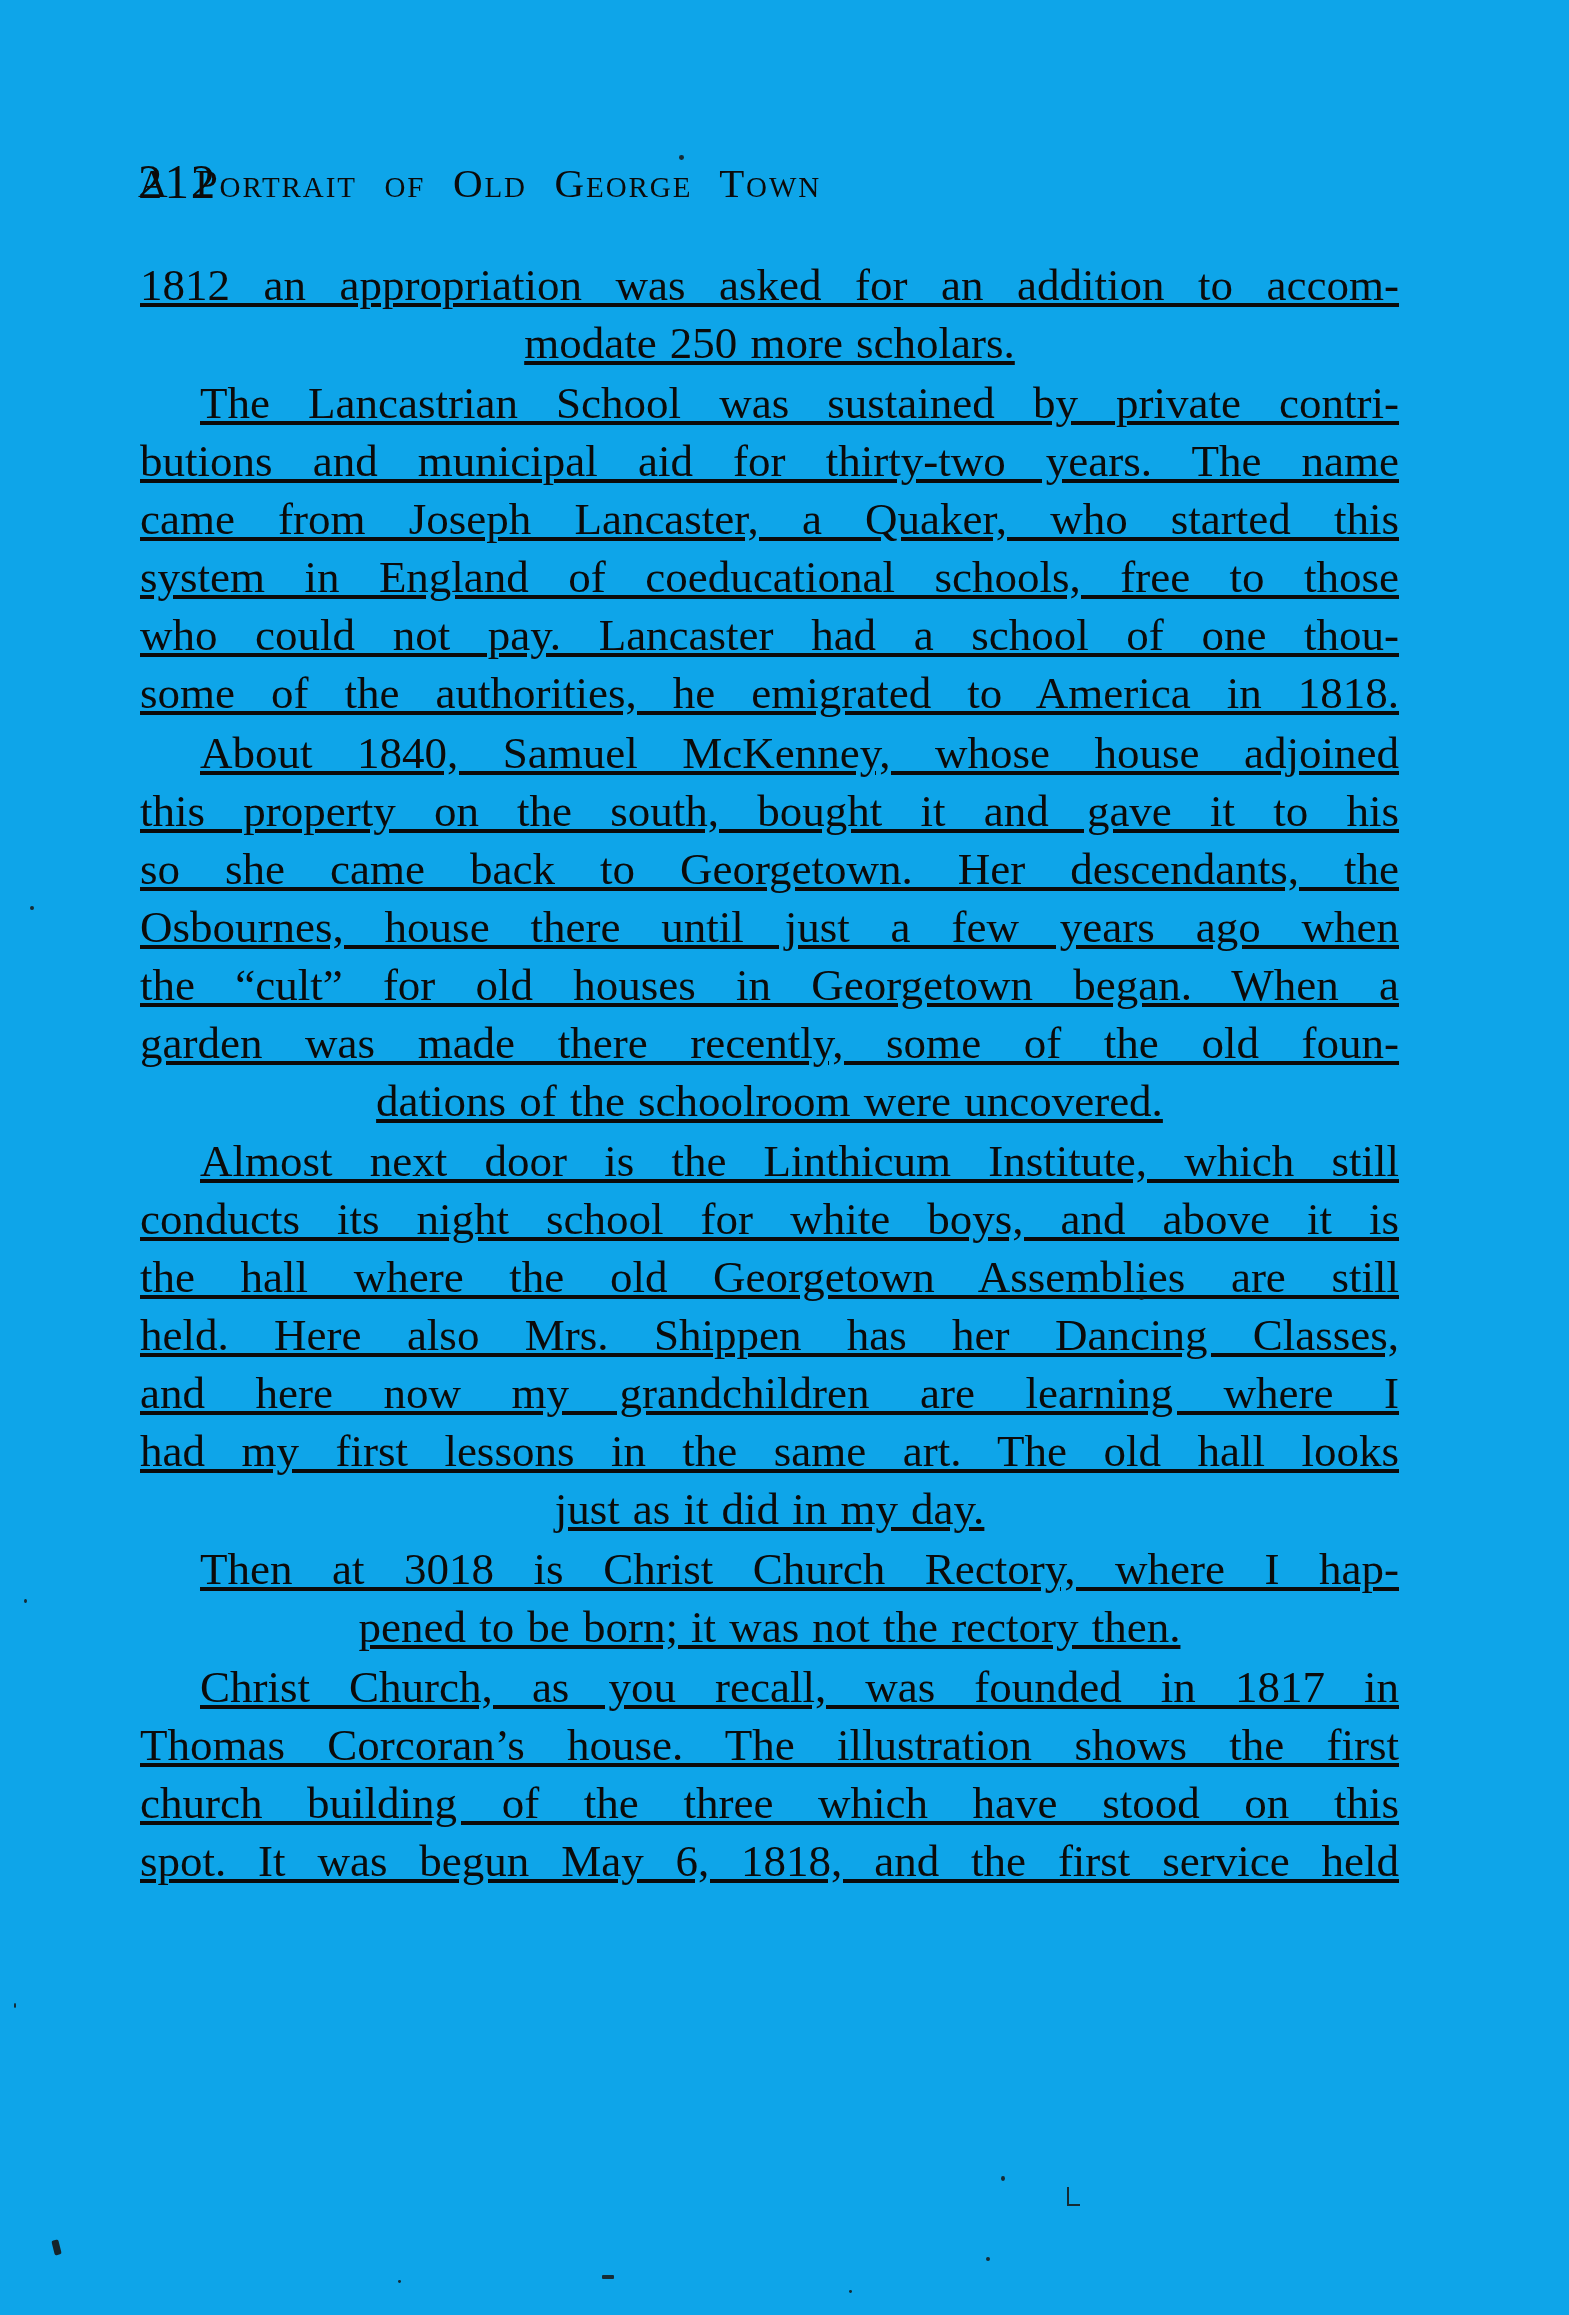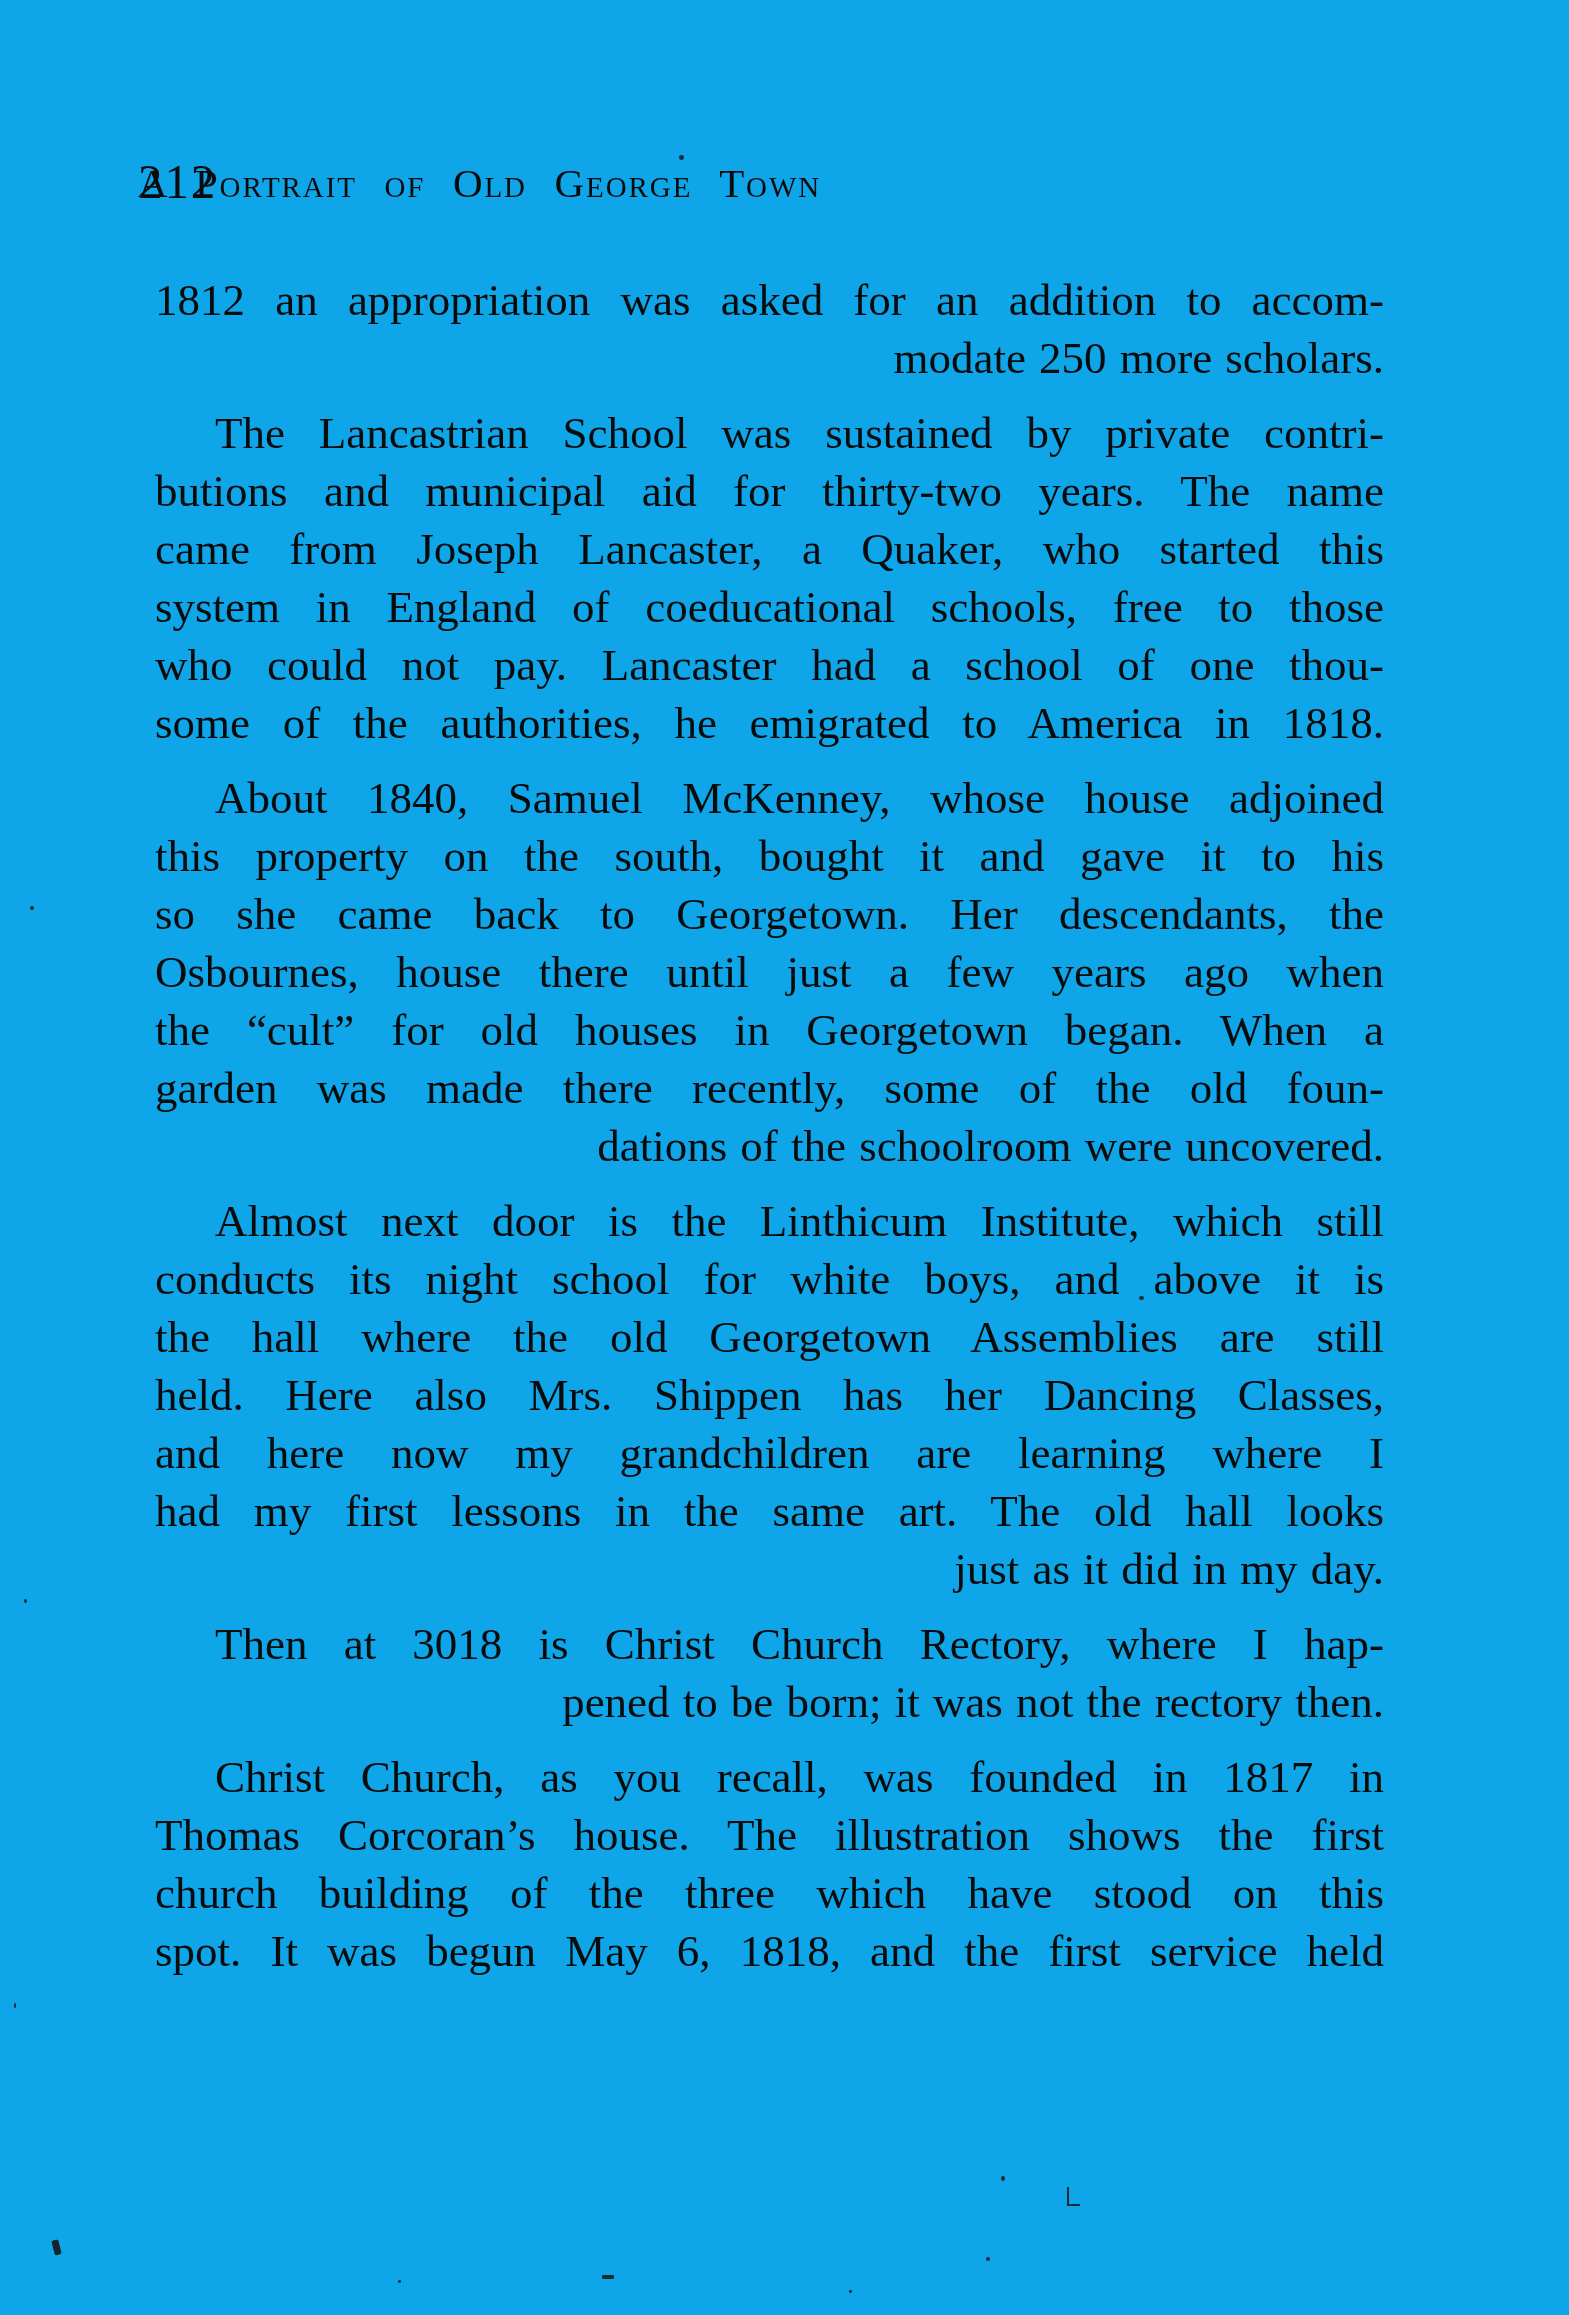--- a/index.html
+++ b/index.html
@@ -41,22 +41,22 @@
   
   .bodytext {
     position: absolute;
     left: 138px;
     top: 254px;
     width: 1263px;
     font-size: 45px;
     line-height: 58px;
     word-spacing: 1.9px;
   }
-  .para { margin: 17px; padding: 0; }
-  .ln { text-align: right; white-space: normal; }
+  .para { margin: 2px; padding: 0; text-decoration: underline; }
+  .ln { text-align: center; white-space: normal; }
   .ln.j { text-align: justify; text-align-last: justify; }
   .ln.ind { text-indent: 60px; }
   
   .speck {
     position: absolute;
     background: #161616;
     border-radius: 50%;
     opacity: .85;
   }
   .bar { border-radius: 1px; }

